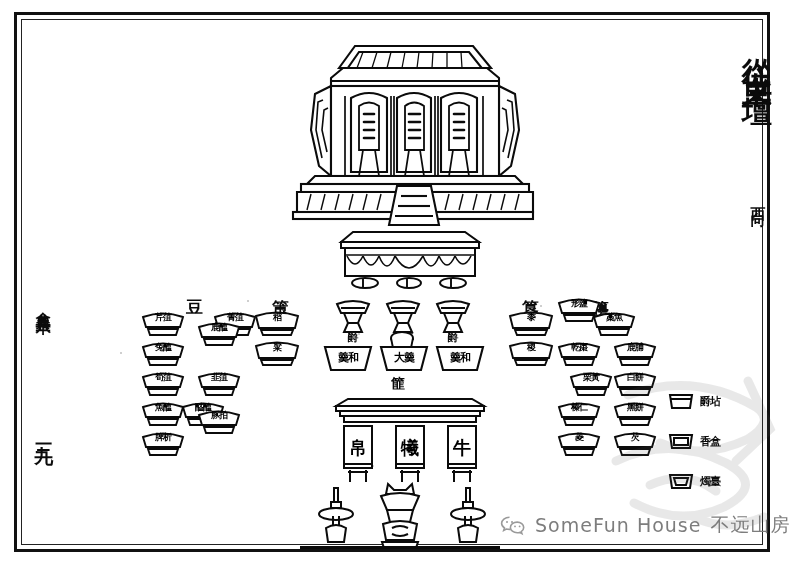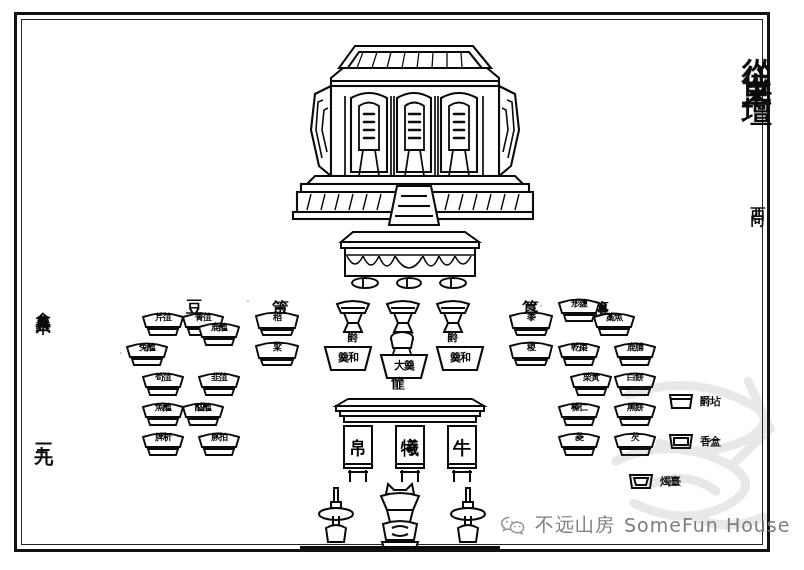--- a/index.html
+++ b/index.html
@@ -230,21 +230,21 @@
 
   <div class="bowl" style="left:140px;top:310px;">
     <svg width="46" height="27" viewBox="0 0 46 27">
         <g fill="#fff" stroke="#0b0b0b" stroke-width="1.9">
       <path d="M3 7 Q23 0 43 7 L40 17 L6 17 Z"></path>
           <path d="M8 19 L38 19 L36 25 L10 25 Z"></path>
         </g>
       </svg>
     <div class="lbl">芹菹</div>
   </div>
-  <div class="bowl" style="left:124px;top:340px;">
+  <div class="bowl" style="left:140px;top:340px;">
     <svg width="46" height="27" viewBox="0 0 46 27">
         <g fill="#fff" stroke="#0b0b0b" stroke-width="1.9">
       <path d="M3 7 Q23 0 43 7 L40 17 L6 17 Z"></path>
           <path d="M8 19 L38 19 L36 25 L10 25 Z"></path>
         </g>
       </svg>
     <div class="lbl">兔醢</div>
   </div>
   <div class="bowl" style="left:140px;top:370px;">
     <svg width="46" height="27" viewBox="0 0 46 27">
@@ -267,21 +267,21 @@
   <div class="bowl" style="left:140px;top:430px;">
     <svg width="46" height="27" viewBox="0 0 46 27">
         <g fill="#fff" stroke="#0b0b0b" stroke-width="1.9">
       <path d="M3 7 Q23 0 43 7 L40 17 L6 17 Z"></path>
           <path d="M8 19 L38 19 L36 25 L10 25 Z"></path>
         </g>
       </svg>
     <div class="lbl">脾析</div>
   </div>
 
-  <div class="bowl" style="left:180px;top:310px;">
+  <div class="bowl" style="left:212px;top:310px;">
     <svg width="46" height="27" viewBox="0 0 46 27">
         <g fill="#fff" stroke="#0b0b0b" stroke-width="1.9">
       <path d="M3 7 Q23 0 43 7 L40 17 L6 17 Z"></path>
           <path d="M8 19 L38 19 L36 25 L10 25 Z"></path>
         </g>
       </svg>
     <div class="lbl">菁菹</div>
   </div>
   <div class="bowl" style="left:196px;top:320px;">
     <svg width="46" height="27" viewBox="0 0 46 27">
@@ -303,21 +303,21 @@
   </div>
   <div class="bowl" style="left:180px;top:400px;">
     <svg width="46" height="27" viewBox="0 0 46 27">
         <g fill="#fff" stroke="#0b0b0b" stroke-width="1.9">
       <path d="M3 7 Q23 0 43 7 L40 17 L6 17 Z"></path>
           <path d="M8 19 L38 19 L36 25 L10 25 Z"></path>
         </g>
       </svg>
     <div class="lbl">醓醢</div>
   </div>
-  <div class="bowl" style="left:196px;top:430px;">
+  <div class="bowl" style="left:196px;top:408px;">
     <svg width="46" height="27" viewBox="0 0 46 27">
         <g fill="#fff" stroke="#0b0b0b" stroke-width="1.9">
       <path d="M3 7 Q23 0 43 7 L40 17 L6 17 Z"></path>
           <path d="M8 19 L38 19 L36 25 L10 25 Z"></path>
         </g>
       </svg>
     <div class="lbl">豚拍</div>
   </div>
 
   <div class="bowl" style="left:254px;top:310px;">
@@ -497,21 +497,21 @@
 
   <div class="basin" style="left:322px;top:342px;">
     <svg width="52" height="32" viewBox="0 0 52 32">
         <g fill="#fff" stroke="#0b0b0b" stroke-width="2.1">
       <path d="M3 5 L49 5 L43 28 L9 28 Z"></path>
           <line x1="3" y1="5" x2="49" y2="5"></line>
         </g>
       </svg>
     <div class="lbl" style="top:8px;font-size:11px;">羹和</div>
   </div>
-  <div class="basin" style="left:378px;top:350px;">
+  <div class="basin" style="left:378px;top:342px;">
     <svg width="52" height="32" viewBox="0 0 52 32">
         <g fill="#fff" stroke="#0b0b0b" stroke-width="2.1">
       <path d="M3 5 L49 5 L43 28 L9 28 Z"></path>
           <line x1="3" y1="5" x2="49" y2="5"></line>
         </g>
       </svg>
     <div class="lbl" style="top:8px;font-size:11px;">大羹</div>
   </div>
   <div class="basin" style="left:434px;top:342px;">
     <svg width="52" height="32" viewBox="0 0 52 32">
@@ -615,21 +615,21 @@
   </div>
   <div class="seal-row" style="left:668px;top:432px;">
     <svg class="seal-box" viewBox="0 0 26 19">
         <g fill="#fff" stroke="#0b0b0b" stroke-width="2">
       <path d="M2 3 L24 3 L22 16 L4 16 Z"></path>
           <rect x="6" y="6" width="14" height="7"></rect>
         </g>
       </svg>
     <span class="seal-txt">香盒</span>
   </div>
-  <div class="seal-row" style="left:628px;top:472px;">
+  <div class="seal-row" style="left:668px;top:472px;">
     <svg class="seal-box" viewBox="0 0 26 19">
         <g fill="#fff" stroke="#0b0b0b" stroke-width="2">
       <path d="M2 3 L24 3 L22 16 L4 16 Z"></path>
           <path d="M6 6 L20 6 L18 13 L8 13 Z"></path>
         </g>
       </svg>
     <span class="seal-txt">燭臺</span>
   </div>
 
   <svg class="wm-swirl" viewBox="0 0 190 185">
@@ -648,22 +648,22 @@
         <path d="M9.5 2.2C5 2.2 1.6 5 1.6 8.3c0 1.9 1.1 3.6 2.9 4.7L3.7 15.4l2.7-1.4c1 .3 2 .4 3.1.4 .3 0 .6 0 .9-.03"></path>
         <path d="M17.2 7.1c-3.8 0-6.8 2.4-6.8 5.3s3 5.3 6.8 5.3c.8 0 1.6-.1 2.3-.3l2.4 1.2-.7-2c1.5-.95 2.5-2.4 2.5-4.1 0-2.9-3-5.4-6.5-5.4z"></path>
       </g>
       <g fill="#9a9a9a">
         <circle cx="7" cy="7" r="1"></circle>
           <circle cx="12" cy="7" r="1"></circle>
         <circle cx="15" cy="11.4" r=".9"></circle>
           <circle cx="19.6" cy="11.4" r=".9"></circle>
       </g>
     </svg>
+    <span class="brand-txt">SomeFun House</span>
     <span class="brand-txt">不远山房</span>
-    <span class="brand-txt">SomeFun House</span>
   </div>
 
   <div class="speck" style="left:120px;top:352px;width:2px;height:2px;"></div>
   <div class="speck" style="left:247px;top:300px;width:2px;height:2px;"></div>
   <div class="speck" style="left:358px;top:333px;width:2px;height:2px;"></div>
   <div class="speck" style="left:540px;top:305px;width:2px;height:2px;"></div>
   <div class="speck" style="left:372px;top:465px;width:2px;height:2px;"></div>
 
 </div>
 

